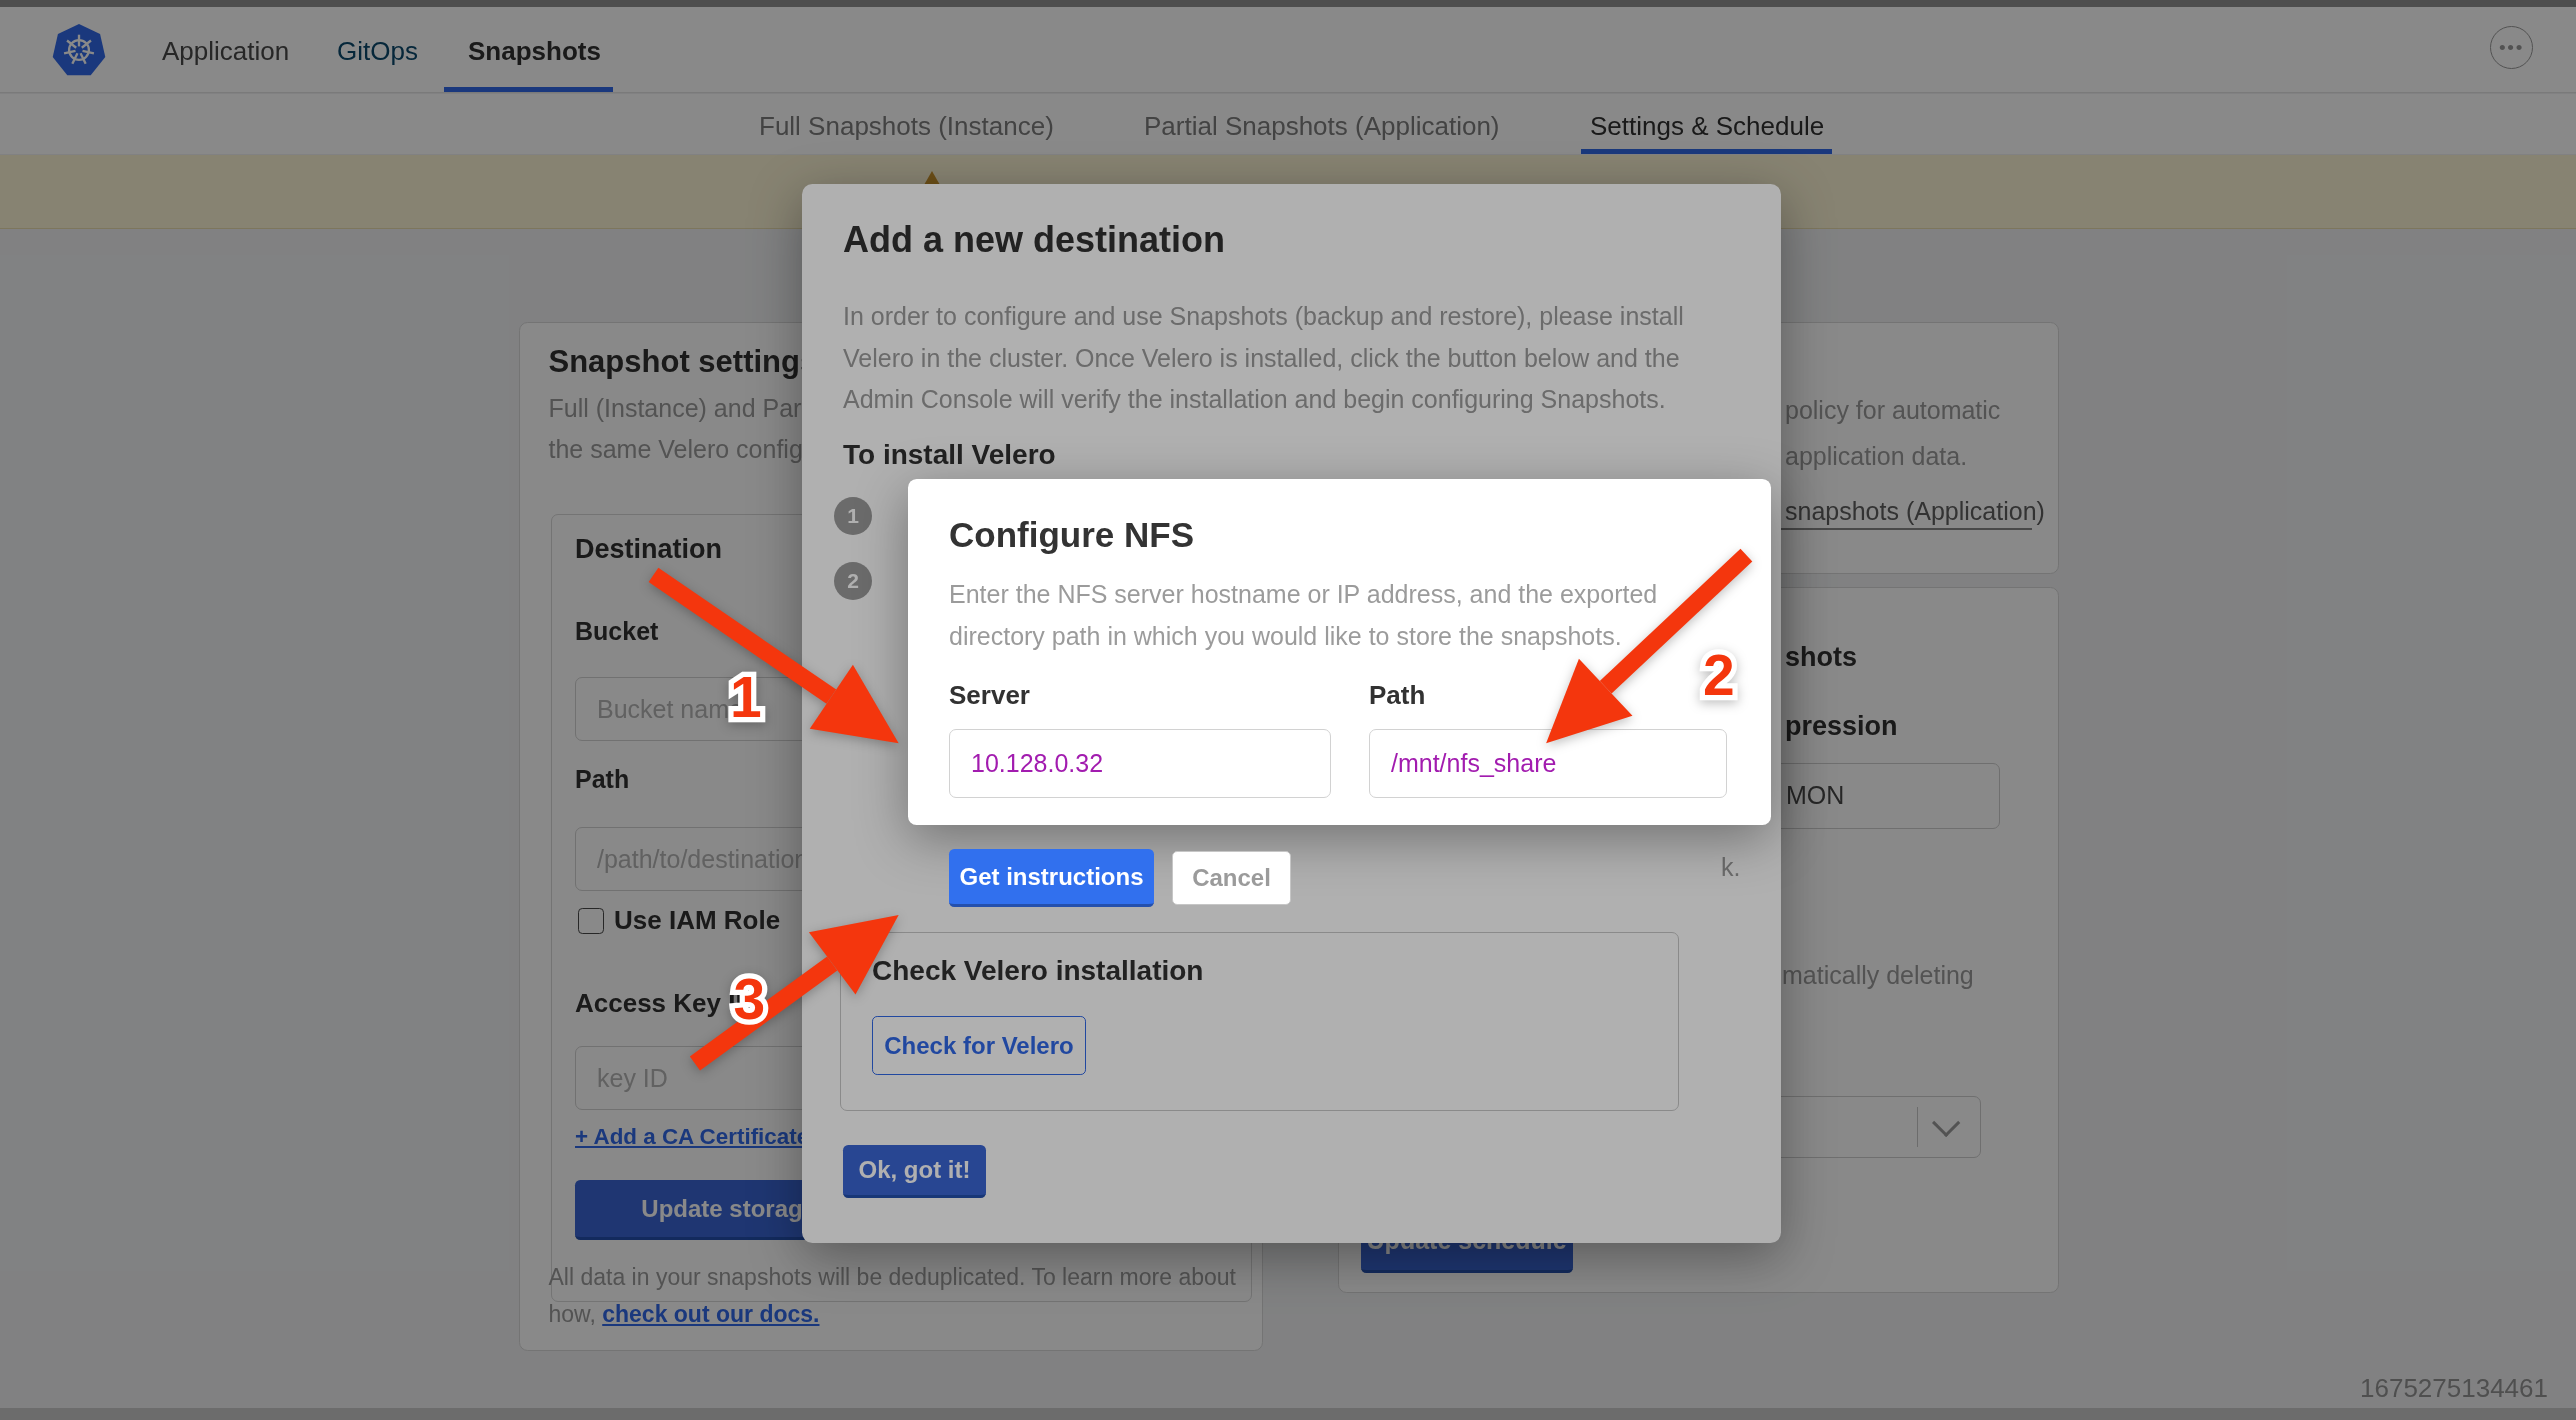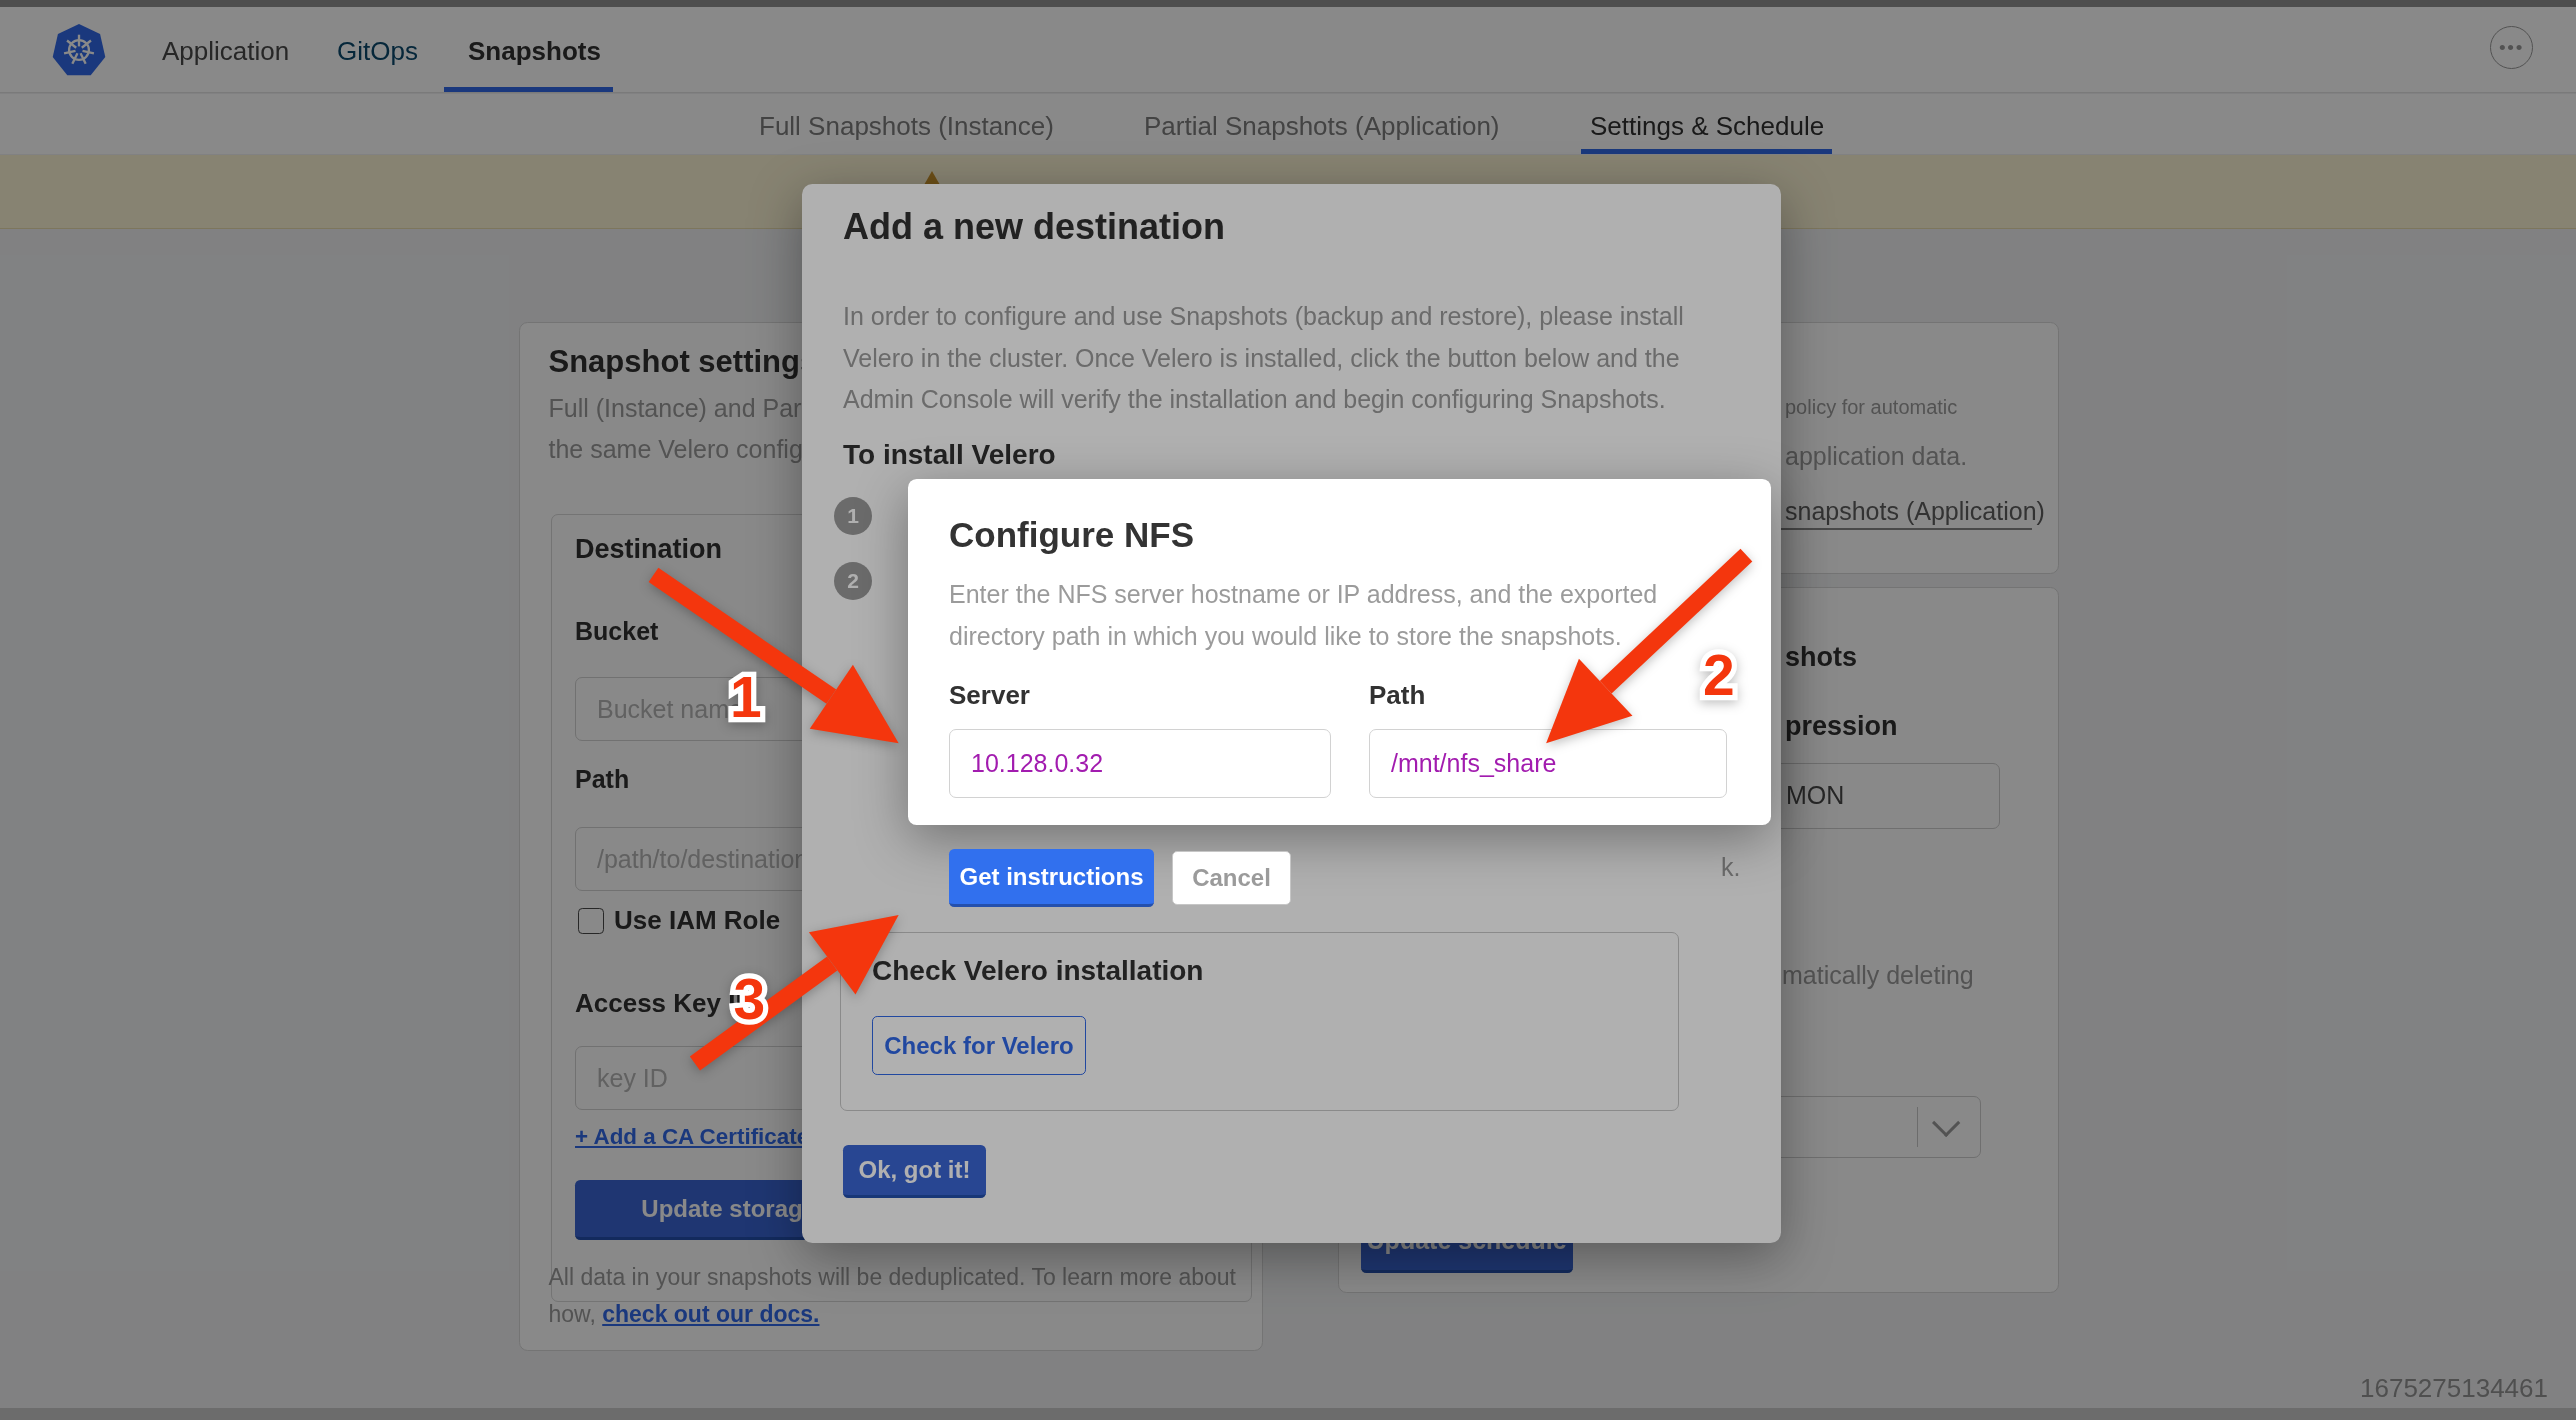--- a/index.html
+++ b/index.html
@@ -90,21 +90,21 @@
     <div class="abs btn-primary" style="left:23px;top:665px;width:406px;height:57px;background:#3a66d4;">Update storage settings</div>
   </div>
 
   <div class="abs muted" style="left:28.5px;top:941px;font-size:23px;">All data in your snapshots will be deduplicated. To learn more about</div>
   <div class="abs muted" style="left:28.5px;top:978px;font-size:23px;">
     <span>how, </span><span class="link bold">check out our docs.</span>
   </div>
 </div>
 
 <div class="abs card" style="left:1640px;top:322px;width:417px;height:250px;">
-  <div class="abs muted" style="left:144px;top:73px;font-size:20px;">policy for automatic</div>
+  <div class="abs muted" style="left:144px;top:73px;font-size:25px;">policy for automatic</div>
   <div class="abs muted" style="left:144px;top:119px;font-size:25px;">application data.</div>
   <div class="abs" style="left:144px;top:174px;font-size:25px;color:#5f5f5f;">snapshots (Application)</div>
   <div class="abs" style="left:129px;top:205px;width:262px;height:1.7px;background:#8a8a8a;"></div>
 </div>
 
 <div class="abs card" style="left:1338px;top:587px;width:719px;height:704px;">
   <div class="abs bold dark" style="left:446px;top:54px;font-size:27px;">shots</div>
   <div class="abs bold dark" style="left:446px;top:123px;font-size:27px;">pression</div>
   <div class="abs" style="left:302px;top:175px;width:357px;height:64px;border:0.9px solid #cfcfcf;border-radius:7px;background:#fff;">
     <span class="abs" style="left:144px;top:17.3px;font-size:25px;color:#4a4a4a;">MON</span>
@@ -116,21 +116,21 @@
   </div>
   <div class="abs btn-primary" style="left:21.6px;top:622px;width:212px;height:60px;background:#3a66d4;font-size:25px;">Update schedule</div>
 </div>
 
 <div class="abs" style="left:0;top:1373px;width:2548px;text-align:right;font-size:26px;color:#949494;">1675275134461</div>
 <div class="abs" style="left:0;top:1408px;width:2576px;height:13px;background:#c9c9c9;"></div>
 
 <div class="overlay" style="background:rgba(0,0,0,0.22);z-index:10;"></div>
 
 <div class="abs modal" style="left:802px;top:184px;width:979px;height:1059px;z-index:20;">
-  <div class="abs bold dark" style="left:41px;top:22px;font-size:36px;">Add a new destination</div>
+  <div class="abs bold dark" style="left:41px;top:35px;font-size:36px;">Add a new destination</div>
   <div class="abs muted" style="left:41px;top:118px;font-size:25px;">In order to configure and use Snapshots (backup and restore), please install</div>
   <div class="abs muted" style="left:41px;top:201px;font-size:25px;">Admin Console will verify the installation and begin configuring Snapshots.</div>
   <div class="abs muted" style="left:41px;top:160px;font-size:25px;">Velero in the cluster. Once Velero is installed, click the button below and the</div>
   <div class="abs bold dark" style="left:41px;top:255px;font-size:28px;">To install Velero</div>
 
   <div class="abs step-circle" style="left:32px;top:313px;">1</div>
   <div class="abs step-circle" style="left:32px;top:378px;">2</div>
 
   <div class="abs muted" style="left:919px;top:669px;font-size:25px;">k.</div>
 

